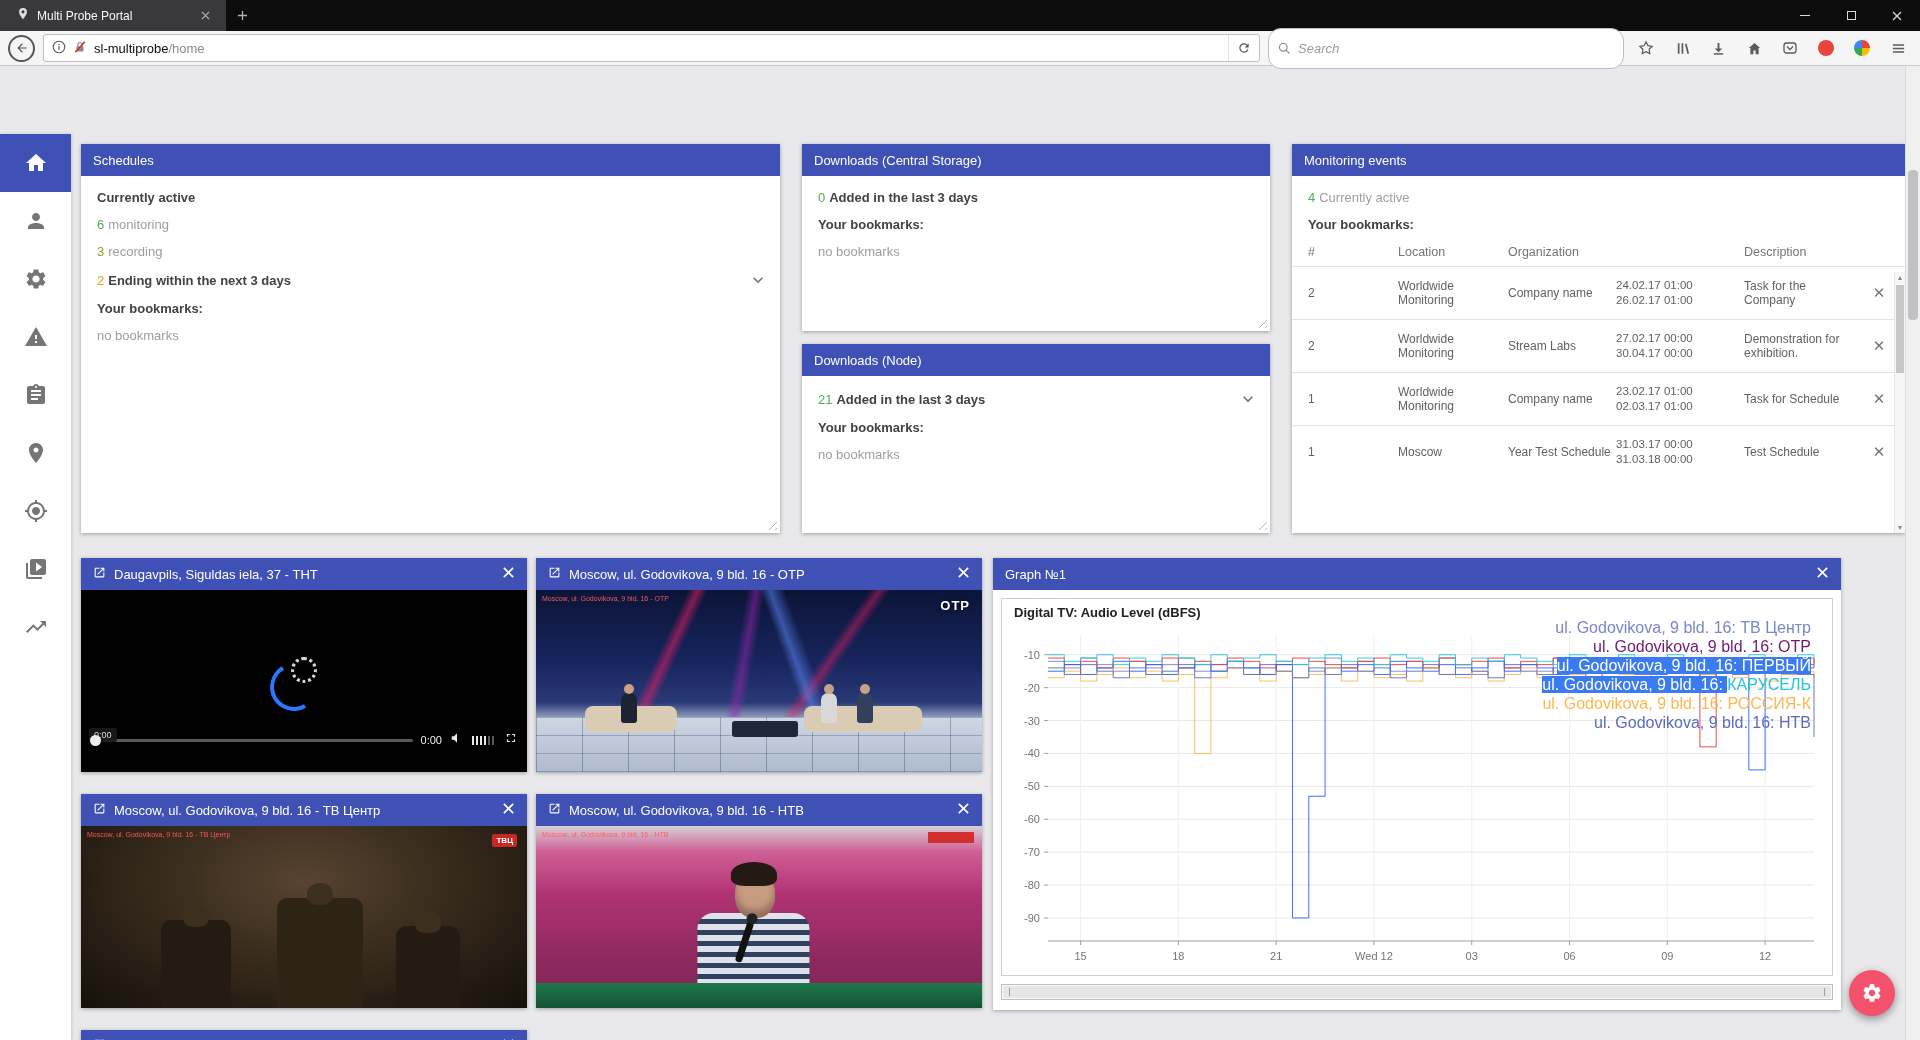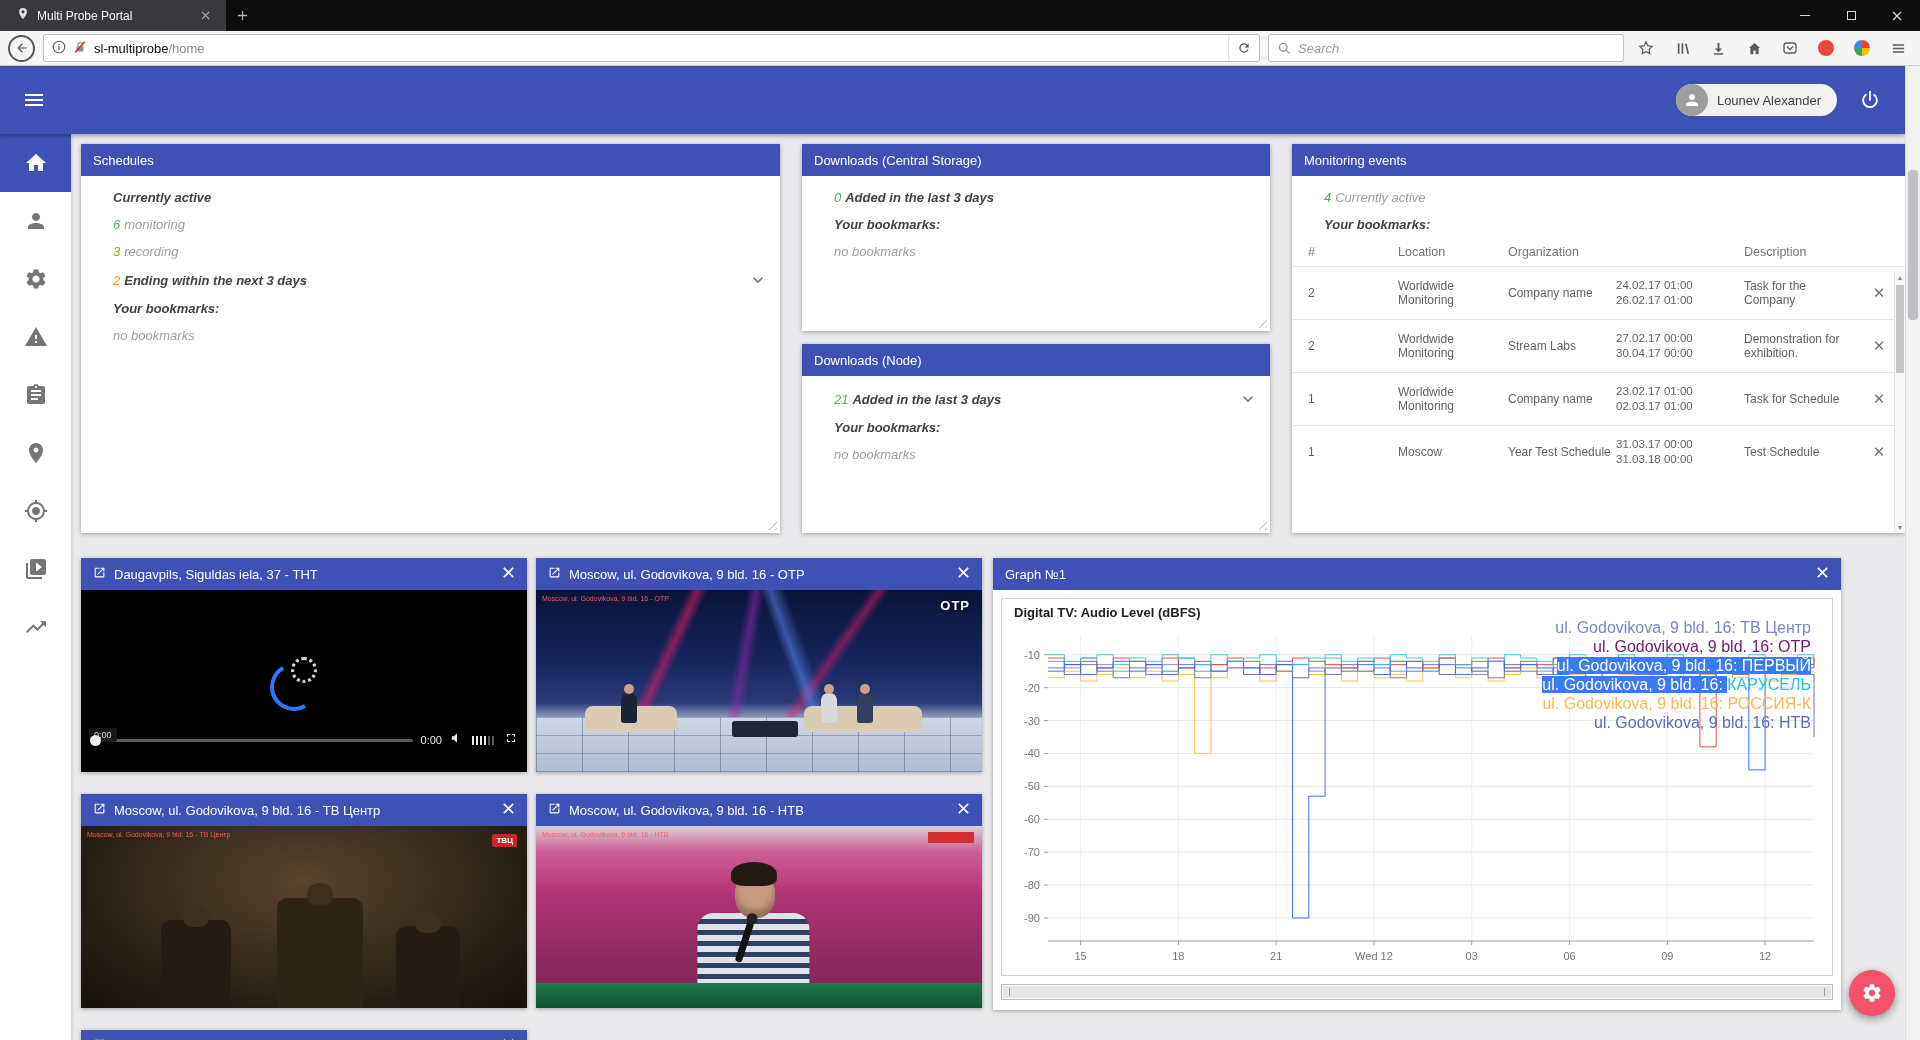--- a/index.html
+++ b/index.html
@@ -16,21 +16,21 @@
   .wincontrols { margin-left:auto; display:flex; }
   .wc { width:46px; display:flex; align-items:center; justify-content:center; }
   .wc-min { width:10px; height:1px; background:#d7d7db; }
   .wc-max { width:9px; height:9px; border:1px solid #d7d7db; }
   .addressbar { height:35px; background:#f5f5f6; border-bottom:1px solid #c9c9ce; display:flex; align-items:center; gap:8px; padding:0 8px; }
   .nav-btn { width:27px; height:27px; border-radius:50%; border:2px solid #55555c; display:flex; align-items:center; justify-content:center; flex:none; }
   .urlfield { flex:1; height:28px; background:#fff; border:1px solid #bdbdc4; border-radius:3px; display:flex; align-items:center; gap:7px; padding:0 0 0 8px; font-size:13px; }
   .url-text b { font-weight:400; color:#0c0c0d; }
   .url-path { color:#8a8a8f; }
   .reload { margin-left:auto; border-left:1px solid #e2e2e6; height:100%; display:flex; align-items:center; padding:0 8px; }
-  .searchfield { width:356px; height:28px; background:#fff; border:1px solid #bdbdc4; border-radius:3px; display:flex; align-items:center; gap:7px; padding:0 9px; flex:none; }
+  .searchfield { width:356px; height:41px; background:#fff; border:1px solid #bdbdc4; border-radius:13px; display:flex; align-items:center; gap:7px; padding:0 9px; flex:none; }
   .searchfield input { border:0; outline:0; flex:1; font-size:13px; font-family:inherit; background:transparent; }
   .searchfield input::placeholder { font-style:italic; color:#9a9aa0; }
   .abtn { width:28px; height:28px; display:flex; align-items:center; justify-content:center; flex:none; }
   .ext-red { width:16px; height:16px; border-radius:50%; background:#e8453c; }
   .ext-color { width:16px; height:16px; border-radius:50%; background:conic-gradient(#ea4335 0 25%,#fbbc05 25% 50%,#34a853 50% 75%,#4285f4 75% 100%); }
 
   
   .app { position:absolute; top:66px; left:0; right:15px; bottom:0; }
   .appbar { position:absolute; top:0; left:0; right:0; height:68px; background:var(--primary); display:flex; align-items:center; padding:0 20px; box-shadow:0 2px 4px rgba(0,0,0,.3); z-index:10; }
   .menu-btn { width:28px; height:28px; display:flex; align-items:center; justify-content:center; }
@@ -52,21 +52,21 @@
   .card-head .htitle { flex:1; white-space:nowrap; overflow:hidden; }
   .card-body { flex:1; position:relative; overflow:hidden; font-size:13px; color:#616161; }
 
   .row1 { display:flex; gap:22px; height:389px; }
   .schedules { width:699px; }
   .midcol { width:468px; display:flex; flex-direction:column; }
   .central { height:187px; }
   .node { height:189px; margin-top:13px; }
   .monitoring { flex:1; }
 
-  .bl { margin:10px 32px 0; line-height:17px;font-style:italic; }
+  .bl { margin:10px 16px 0; line-height:17px; }
   .bl.first { margin-top:13px; }
   .strong { font-weight:bold; color:#424242; }
   .muted { color:#9e9e9e; }
   .num { margin-right:4px; }
   .g { color:var(--green); }
   .o { color:var(--orange); }
   .l { color:var(--lime); }
   .flexl { display:flex; justify-content:space-between; align-items:center; margin-right:12px; }
   .chev svg { display:block; }
   .grip { position:absolute; right:3px; bottom:3px; width:12px; height:12px; background:repeating-linear-gradient(135deg,transparent 0 3px,#b9b9b9 3px 4px); clip-path:polygon(100% 0,100% 100%,0 100%); }
@@ -265,41 +265,20 @@
           <rect x="2" y="3.5" width="12" height="1.6"></rect>
           <rect x="2" y="7.2" width="12" height="1.6"></rect>
           <rect x="2" y="10.9" width="12" height="1.6"></rect>
         </svg>
       </div>
   </div>
 </div>
 
 <div class="app">
 
-  <header class="appbar">
-    <div class="menu-btn">
-        <svg width="24" height="24" viewBox="0 0 24 24" fill="#fff">
-          <path d="M3 18h18v-2H3v2zm0-5h18v-2H3v2zm0-7v2h18V6H3z"></path>
-        </svg>
-      </div>
-    <div class="userchip">
-      <span class="avatar">
-          <svg width="18" height="18" viewBox="0 0 24 24" fill="#fff">
-            <path d="M12 12c2.21 0 4-1.79 4-4s-1.79-4-4-4-4 1.79-4 4 1.79 4 4 4zm0 2c-2.67 0-8 1.34-8 4v2h16v-2c0-2.66-5.33-4-8-4z"></path>
-          </svg>
-        </span>
-      <span>Lounev Alexander</span>
-    </div>
-    <div class="logout">
-        <svg width="22" height="22" viewBox="0 0 24 24" fill="none" stroke="#fff" stroke-width="2" stroke-linecap="round">
-          <path d="M12 3v9"></path>
-          <path d="M7.5 6.3a7.5 7.5 0 1 0 9 0"></path>
-        </svg>
-      </div>
-  </header>
 
   <aside class="sidebar">
     <div class="sbi active">
         <svg viewBox="0 0 24 24">
           <path d="M10 20v-6h4v6h5v-8h3L12 3 2 12h3v8z"></path>
         </svg>
       </div>
     <div class="sbi">
         <svg viewBox="0 0 24 24">
           <path d="M12 12c2.21 0 4-1.79 4-4s-1.79-4-4-4-4 1.79-4 4 1.79 4 4 4zm0 2c-2.67 0-8 1.34-8 4v2h16v-2c0-2.66-5.33-4-8-4z"></path>

